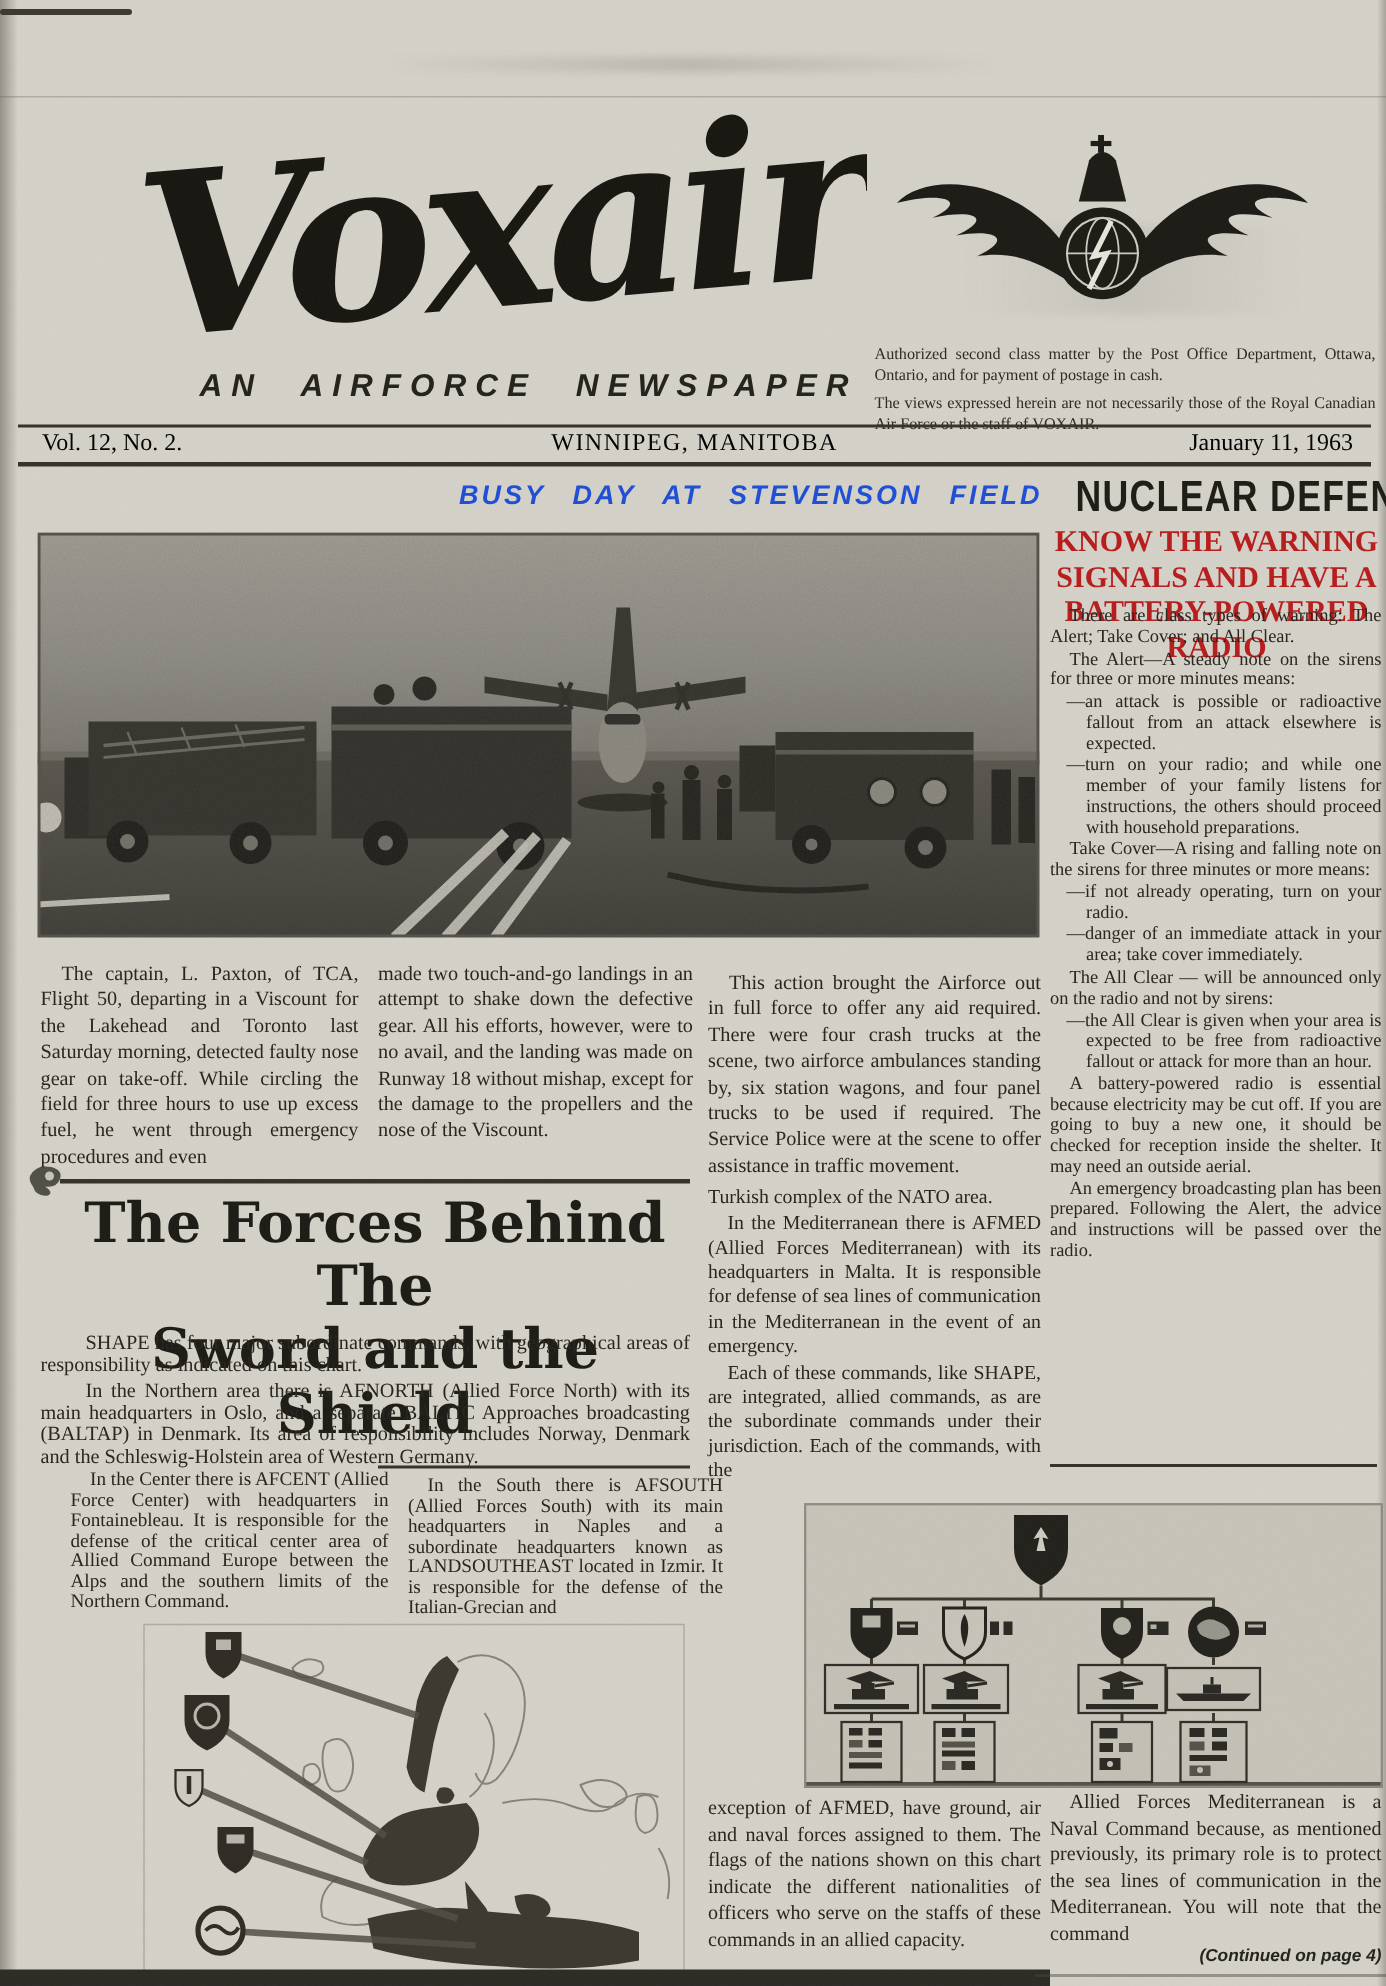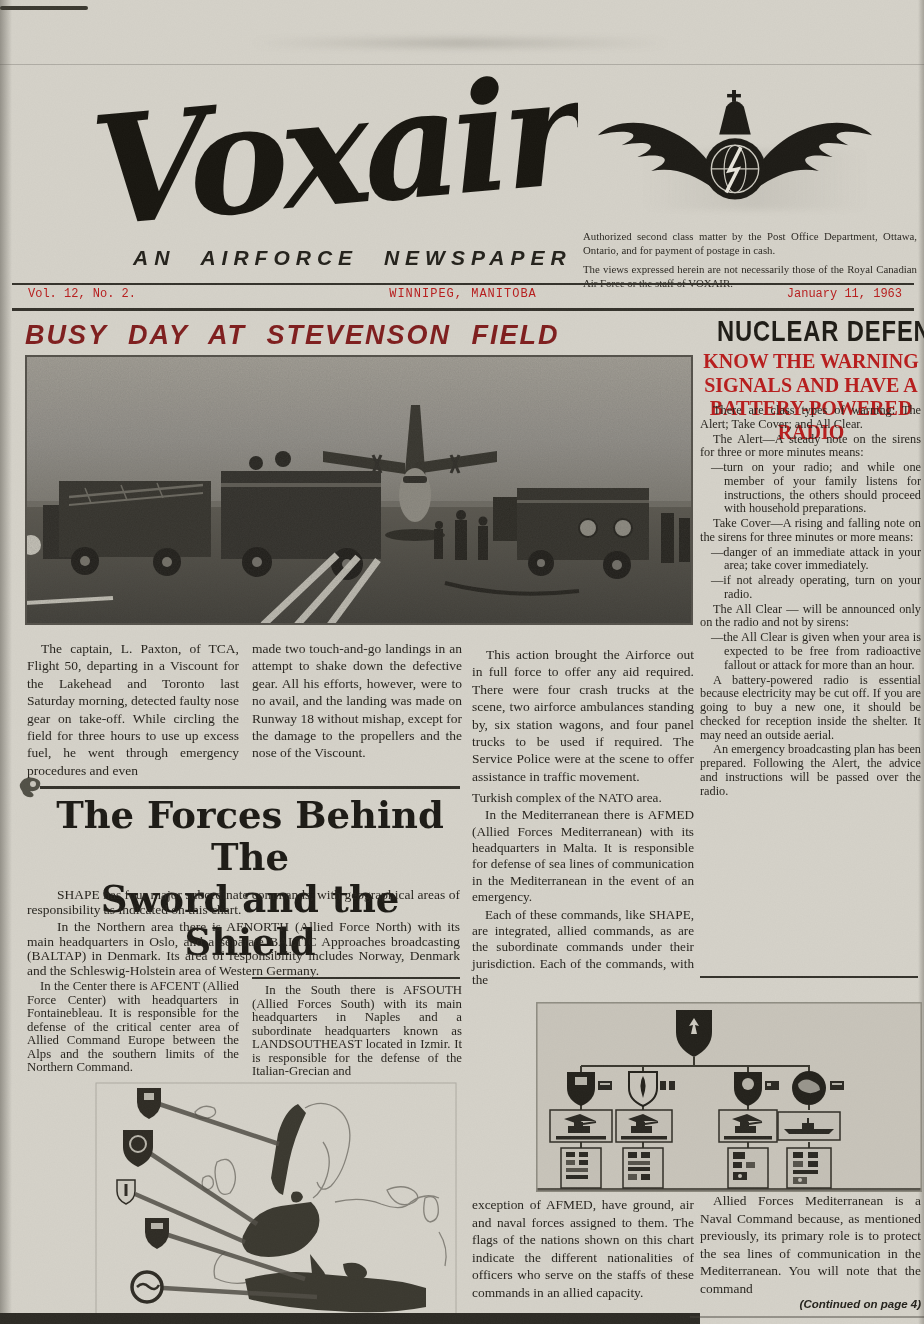--- a/index.html
+++ b/index.html
@@ -19,28 +19,28 @@
   .logo{left:88px;top:58px;width:490px;height:188px;}
   .tagline{left:133px;top:246px;width:440px;font-family:"Liberation Sans",sans-serif;
            font-weight:bold;font-style:italic;font-size:21px;letter-spacing:6px;word-spacing:14px;color:#23211b;}
   .emblem{left:592px;top:88px;width:286px;height:148px;}
   .auth{left:583px;top:230px;width:334px;font-size:10.8px;line-height:1.26;text-align:justify;color:#2c2923;}
   .auth p{margin:0 0 6px 0;}
   
   .rule{background:#33312a;}
   .dl-top{left:12px;top:283px;width:902px;height:1.5px;}
   .dl-bot{left:12px;top:308px;width:902px;height:3px;}
-  .dateline{left:12px;top:287px;width:902px;height:20px;font-family:Liberation Mono, monospace;
-            font-size:12px;color:#b91c1c;}
+  .dateline{left:12px;top:287px;width:902px;height:20px;font-family:Liberation Serif, serif;
+            font-size:16px;color:#000000;}
   .dl-vol{position:absolute;left:16px;top:0;}
   .dl-city{position:absolute;left:0;right:0;text-align:center;top:0;letter-spacing:1px;}
   .dl-date{position:absolute;right:12px;top:0;}
   
-  .busy-hl{left:25px;top:320px;width:670px;text-align:left;font-family:"Liberation Sans",sans-serif;
-           font-weight:bold;font-style:italic;font-size:27px;letter-spacing:2px;word-spacing:11px;color:#7f1d1d;}
+  .busy-hl{left:25px;top:320px;width:670px;text-align:right;font-family:"Liberation Sans",sans-serif;
+           font-weight:bold;font-style:italic;font-size:18px;letter-spacing:2px;word-spacing:11px;color:#1d4ed8;}
   .photo{left:25px;top:355px;width:668px;height:270px;}
   .cap-col{top:640px;font-size:13.5px;line-height:1.29;text-align:justify;}
   .cap1{left:27px;width:212px;text-indent:14px;}
   .cap2{left:252px;width:210px;}
   .cap3{left:472px;top:646px;width:222px;text-indent:14px;}
   
   .nd-hl{left:700px;top:316px;width:222px;text-align:center;font-family:"Liberation Sans",sans-serif;
          font-weight:bold;font-size:27px;color:#1d1b15;}
   .nd-hl span{display:inline-block;transform:scale(.88,1.08);letter-spacing:1px;white-space:nowrap;}
   .nd-sub{left:698px;top:350px;width:226px;text-align:center;font-weight:bold;font-size:20px;line-height:1.18;color:#b91c1c;}
@@ -51,21 +51,21 @@
   p.hang{padding-left:24px;text-indent:-13px;}
   .nd-rule{left:700px;top:976px;width:218px;height:2px;}
   
   .forces-rule{left:40px;top:786px;width:420px;height:2.5px;}
   .smudge{left:16px;top:774px;width:30px;height:24px;}
   .forces-hl{left:38px;top:794px;width:424px;text-align:center;font-family:"DejaVu Serif",serif;
              font-weight:bold;font-size:37px;line-height:1.14;color:#1c1a15;}
   .forces-lead{left:27px;top:888px;width:433px;font-size:13.5px;line-height:1.1;text-align:justify;}
   .forces-lead p{margin:0 0 2px 0;}
   .mid-rule{left:252px;top:977px;width:208px;height:2px;}
-  .f-col{font-size:12.8px;line-height:1.06;text-align:justify;}
+  .f-col{font-size:12.8px;line-height:1.06;text-align:justify;margin-left:20px;}
   .f-center{left:27px;top:980px;width:212px;text-indent:13px;}
   .f-south{left:252px;top:984px;width:210px;text-indent:13px;}
   .f-med{left:472px;top:790px;width:222px;font-size:13.2px;line-height:1.24;text-align:justify;}
   .f-med p{margin:0 0 1px 0;}
   .map{left:95px;top:1082px;width:362px;height:238px;}
   .orgchart{left:536px;top:1002px;width:386px;height:190px;}
   .bot-col{top:1196px;font-size:13.4px;line-height:1.31;text-align:justify;}
   .b-mid{left:472px;width:222px;}
   .b-right{left:700px;top:1192px;width:221px;text-indent:13px;}
   .continued{left:700px;top:1298px;width:221px;text-align:right;font-family:"Liberation Sans",sans-serif;
@@ -214,24 +214,25 @@
   <div class="abs cap-col cap3">This action brought the Airforce out in full force to offer any aid required. There were four crash trucks at the scene, two airforce ambulances standing by, six station wagons, and four panel trucks to be used if required. The Service Police were at the scene to offer assistance in traffic movement.</div>
 
   <div class="abs nd-hl">
     <span>NUCLEAR DEFENSE</span>
   </div>
   <div class="abs nd-sub">KNOW THE WARNING SIGNALS AND HAVE A BATTERY-POWERED RADIO</div>
   <div class="abs nd-body">
 
   <p class="indent">There are class types of warning: The Alert; Take Cover; and All Clear.</p>
       <p class="indent">The Alert—A steady note on the sirens for three or more minutes means:</p>
+      <p class="hang">—an attack is possible or radioactive fallout from an attack elsewhere is expected.</p>
       <p class="hang">—turn on your radio; and while one member of your family listens for instructions, the others should proceed with household preparations.</p>
       <p class="indent">Take Cover—A rising and falling note on the sirens for three minutes or more means:</p>
+      <p class="hang">—if not already operating, turn on your radio.</p>
       <p class="hang">—danger of an immediate attack in your area; take cover immediately.</p>
-      <p class="hang">—if not already operating, turn on your radio.</p>
       <p class="indent">The All Clear — will be announced only on the radio and not by sirens:</p>
       <p class="hang">—the All Clear is given when your area is expected to be free from radioactive fallout or attack for more than an hour.</p>
       <p class="indent">A battery-powered radio is essential because electricity may be cut off. If you are going to buy a new one, it should be checked for reception inside the shelter. It may need an outside aerial.</p>
       <p class="indent">An emergency broadcasting plan has been prepared. Following the Alert, the advice and instructions will be passed over the radio.</p>
     </div>
   <div class="abs rule nd-rule"></div>
 
   <svg class="abs smudge" viewBox="0 0 30 24">
     <path d="M4,10 q4,-8 14,-6 q8,2 6,8 q-2,6 -10,5 q6,4 2,6 q-8,1 -10,-6 q-3,-4 -2,-7 Z" fill="#3a382f" opacity=".85"></path>
     <circle cx="17" cy="10" r="3" fill="#c9c6bc"></circle>

